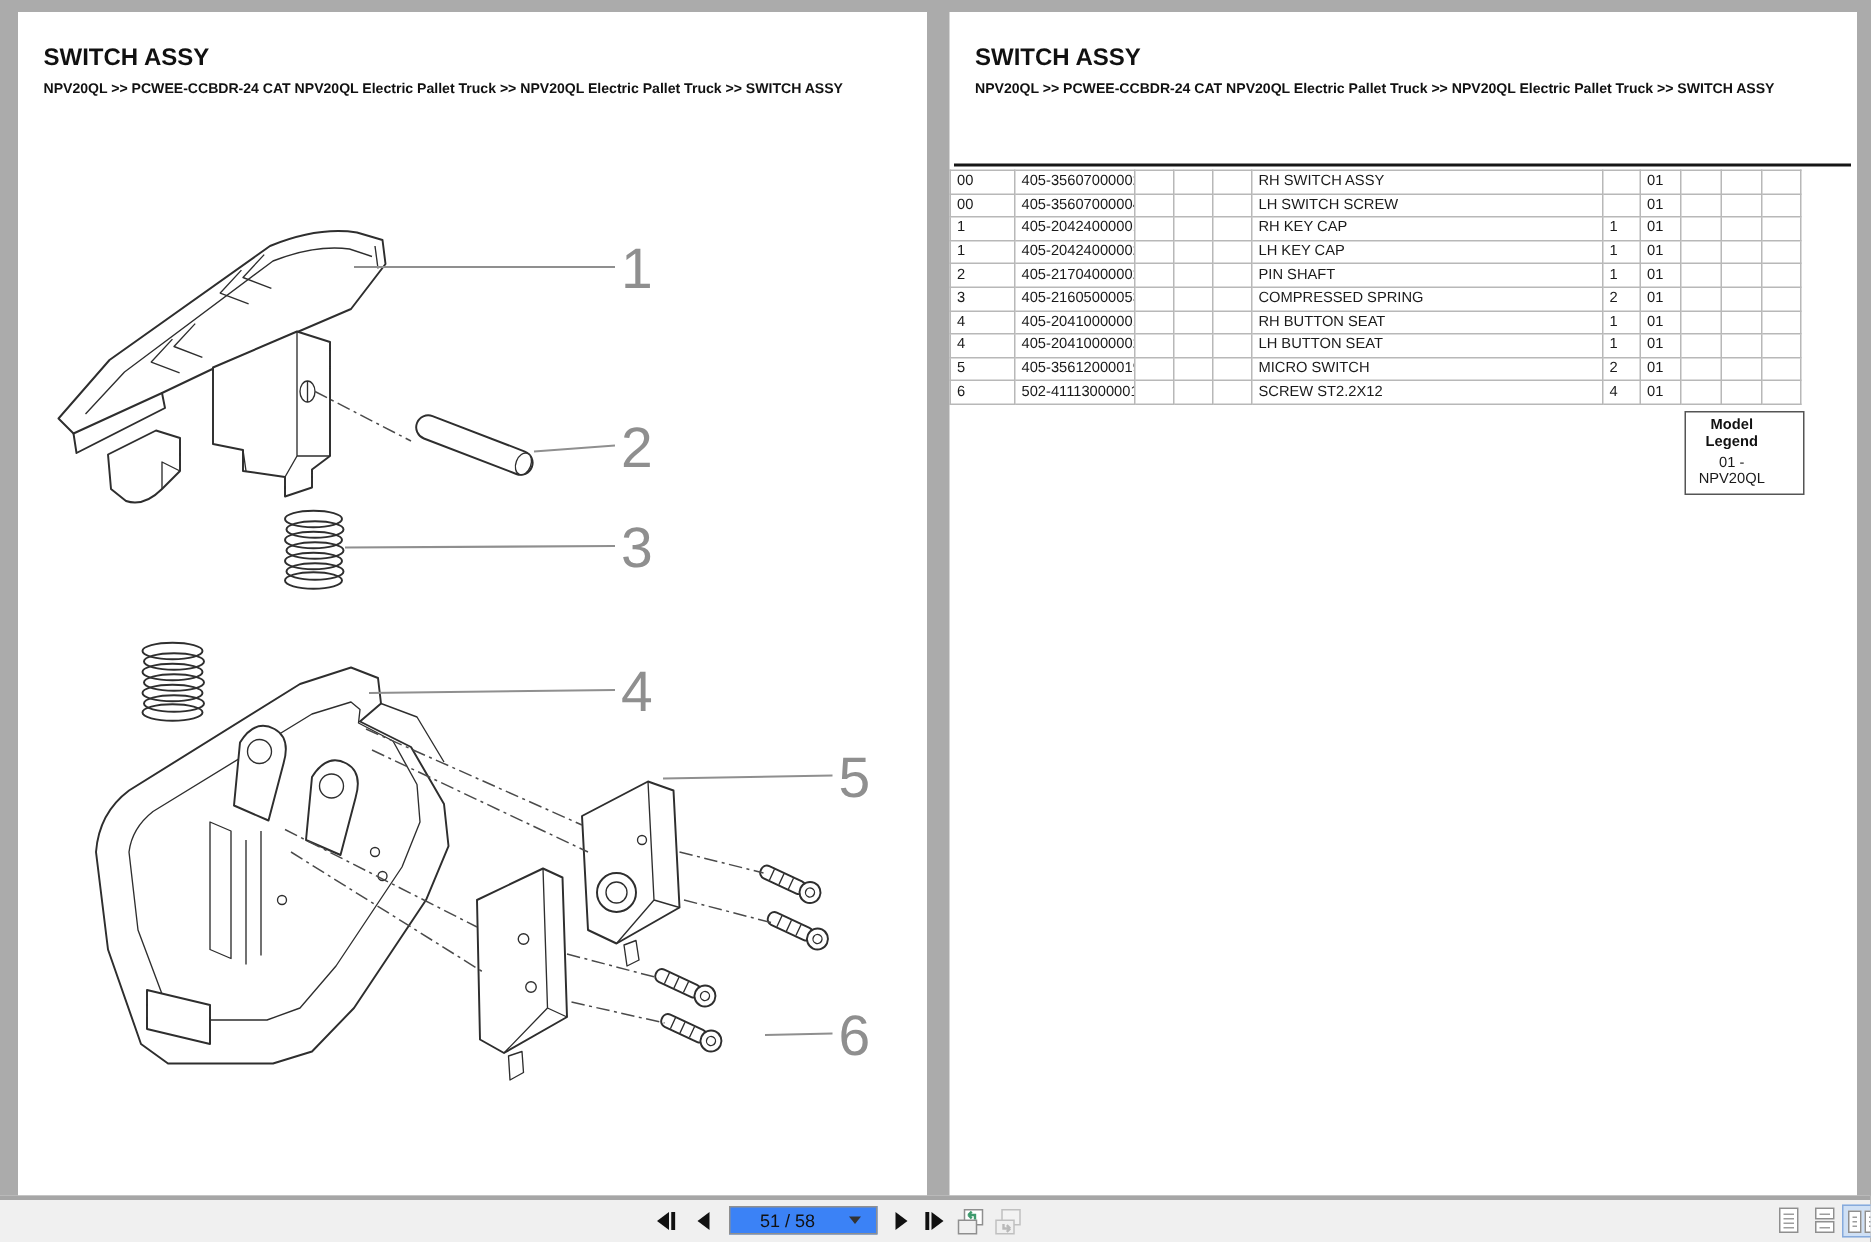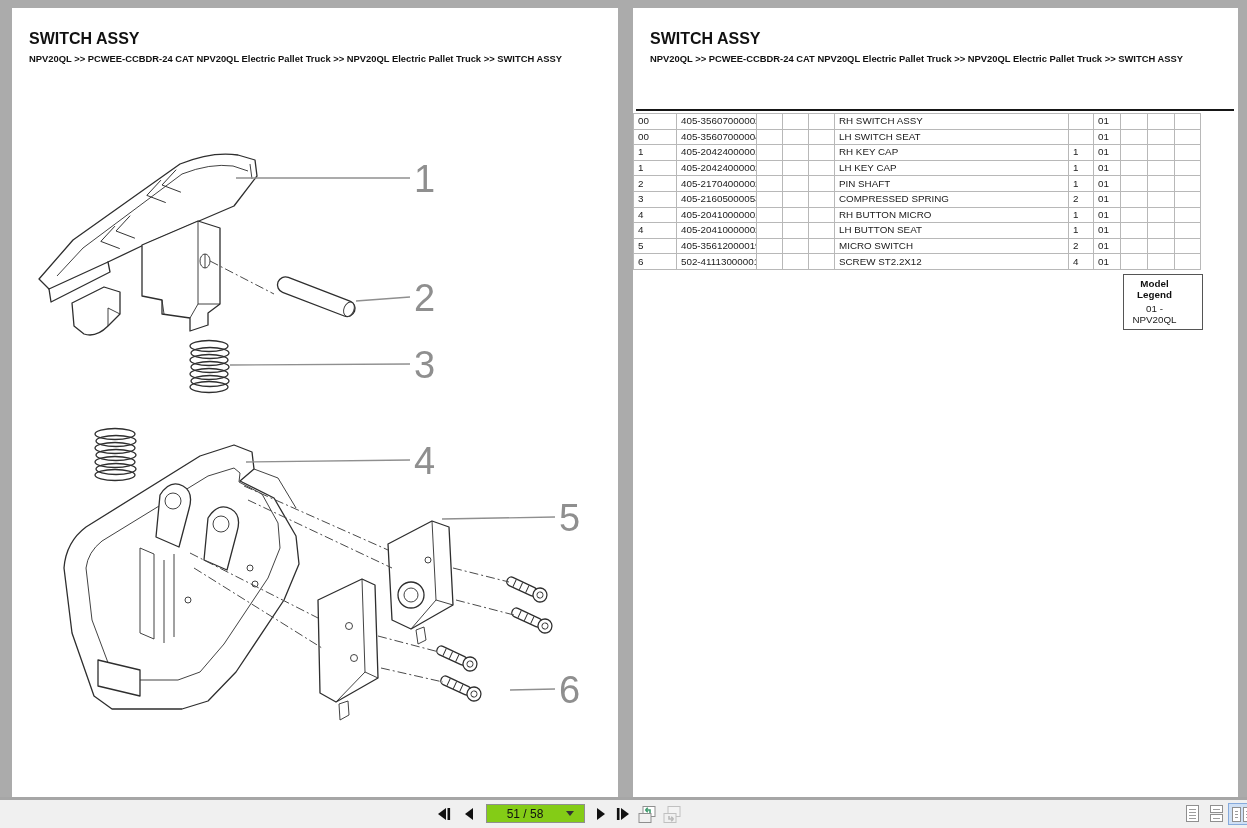--- a/index.html
+++ b/index.html
@@ -42,21 +42,21 @@
   .callout{font-family:"Liberation Sans",sans-serif;font-size:38px;fill:#8f8f8f;}
 
   
   .toolbar{
     position:absolute;left:0;top:797px;width:1247px;height:31px;box-sizing:border-box;
     background:#f0f0f0;border-top:3px solid #a6a6a6;
   }
   .tool-btn{position:absolute;top:4px;width:20px;height:20px;background:none;border:none;padding:0;cursor:pointer;display:flex;align-items:center;justify-content:center;}
   .page-box{
     position:absolute;left:486px;top:4px;width:99px;height:19px;box-sizing:border-box;
-    background:#84cc16;border:1px solid #8f8f8f;display:flex;align-items:center;
+    background:#3b82f6;border:1px solid #8f8f8f;display:flex;align-items:center;
   }
   .page-box input{
     border:none;outline:none;width:72px;height:15px;font-size:12px;text-align:center;
     font-family:"Liberation Sans",sans-serif;color:#111;background:transparent;padding:0;margin-left:2px;
   }
   .caret{width:18px;height:100%;display:flex;align-items:center;justify-content:center;cursor:pointer;}
   .caret i{display:block;width:0;height:0;border-left:4px solid transparent;border-right:4px solid transparent;border-top:5px solid #333;}
   .layout-btn{position:absolute;top:5px;background:none;border:none;padding:0;cursor:pointer;}
   .facing-sel{
     position:absolute;left:1228px;top:3px;width:30px;height:22px;box-sizing:border-box;
@@ -231,21 +231,21 @@
           <td></td>
           <td></td>
           <td></td>
         </tr>
         <tr>
           <td>00</td>
           <td>405-35607000004</td>
           <td></td>
           <td></td>
           <td></td>
-          <td>LH SWITCH SEAT</td>
+          <td>LH SWITCH SCREW</td>
           <td></td>
           <td>01</td>
           <td></td>
           <td></td>
           <td></td>
         </tr>
         <tr>
           <td>1</td>
           <td>405-20424000001</td>
           <td></td>
@@ -296,21 +296,21 @@
           <td></td>
           <td></td>
           <td></td>
         </tr>
         <tr>
           <td>4</td>
           <td>405-20410000001</td>
           <td></td>
           <td></td>
           <td></td>
-          <td>RH BUTTON MICRO</td>
+          <td>RH BUTTON SEAT</td>
           <td>1</td>
           <td>01</td>
           <td></td>
           <td></td>
           <td></td>
         </tr>
         <tr>
           <td>4</td>
           <td>405-20410000002</td>
           <td></td>

